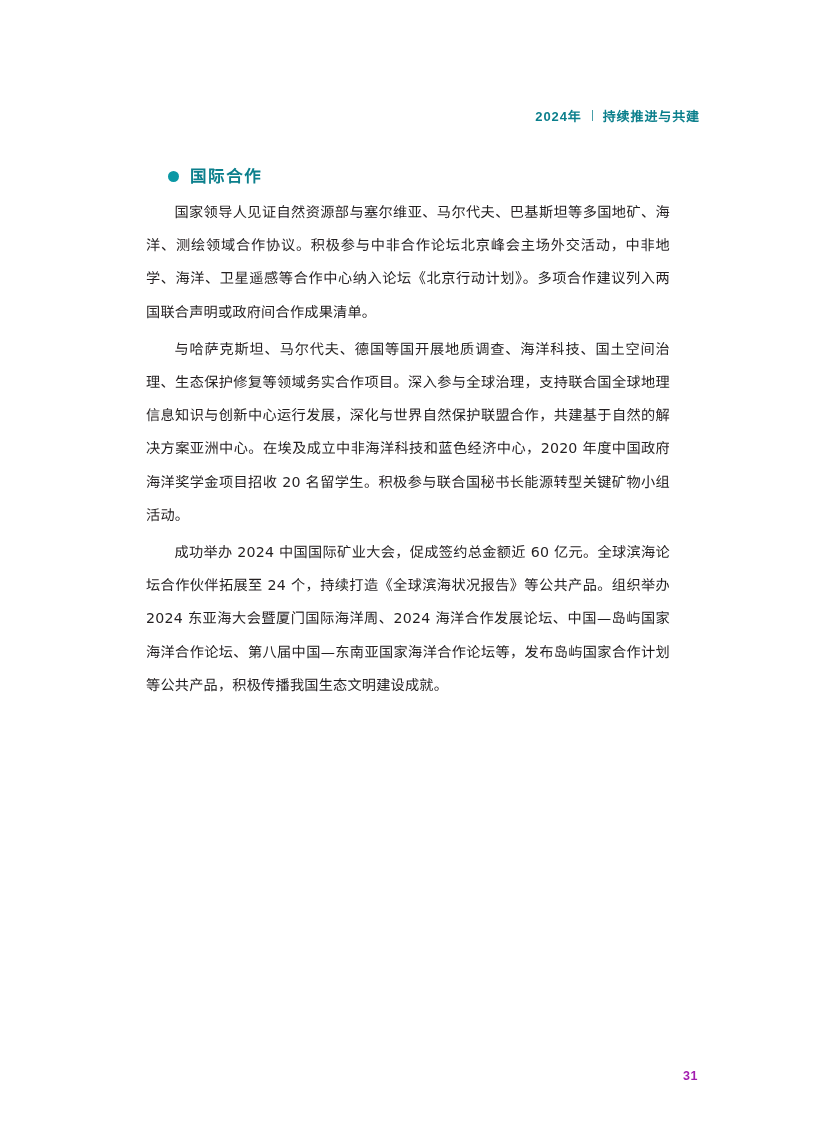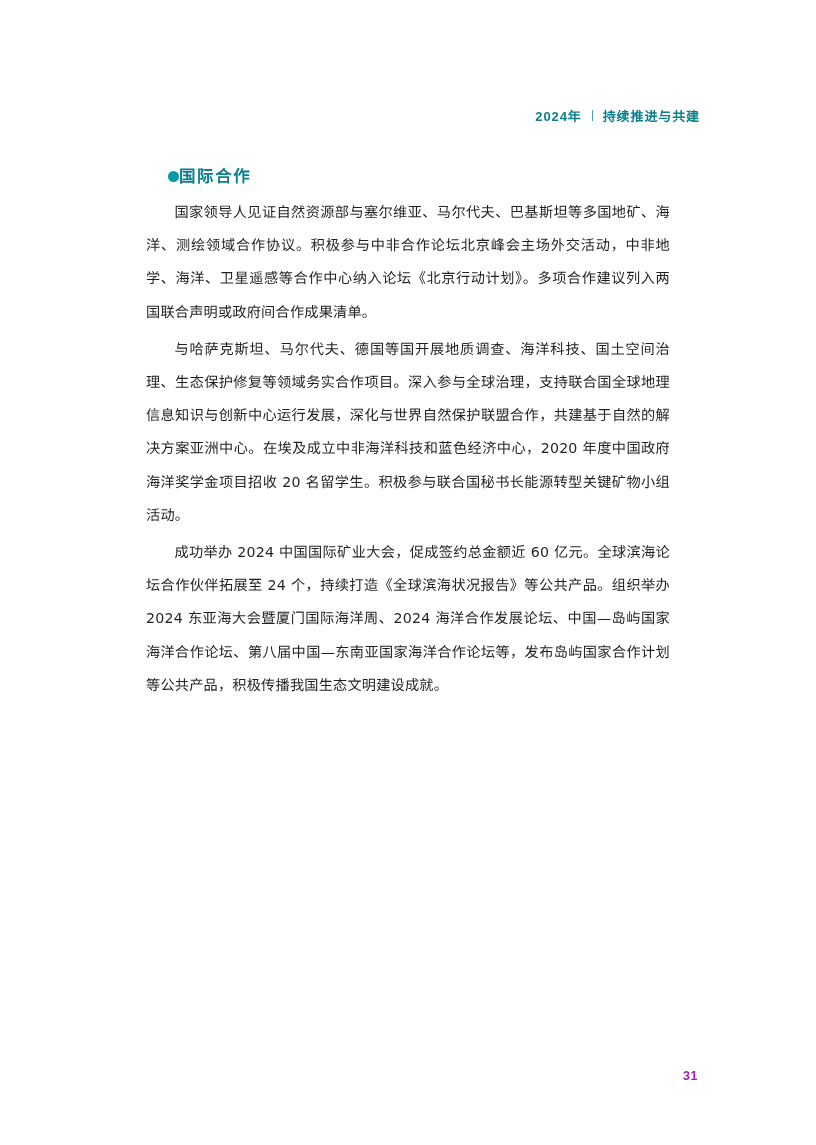--- a/index.html
+++ b/index.html
@@ -46,20 +46,21 @@
     opacity: 0.75;
   }
 
   
   .section-heading {
     position: absolute;
     top: 163px;
     left: 168px;
     display: flex;
     align-items: center;
+    gap: 11px;
   }
   .bullet-dot {
     width: 11px;
     height: 11px;
     border-radius: 50%;
     background: #0b98a5;
     flex: 0 0 auto;
     position: relative;
     top: 1px;
   }

